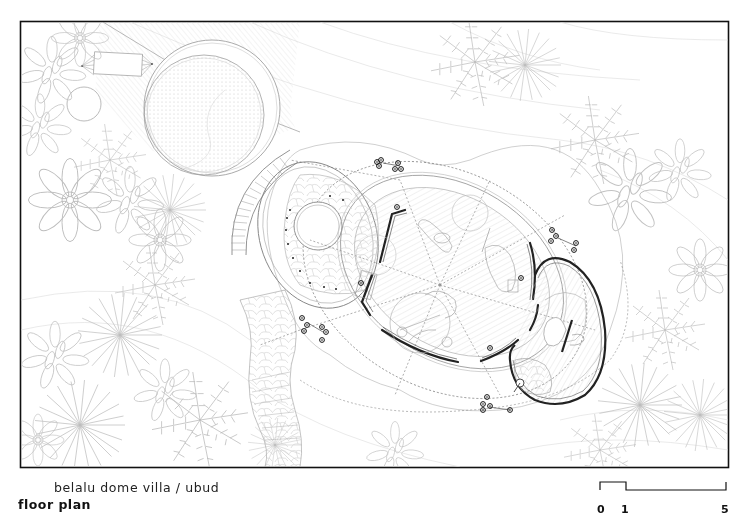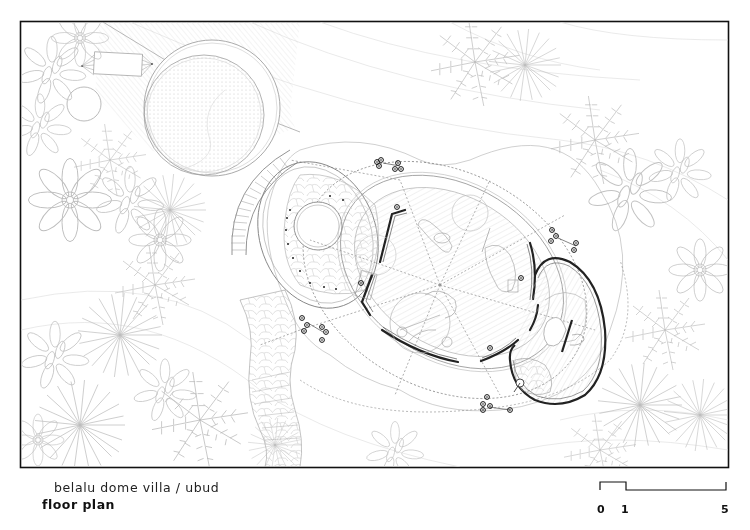--- a/index.html
+++ b/index.html
@@ -2,21 +2,21 @@
 <html><head>
 <meta charset="utf-8">
 <style>
   html, body { margin: 0; padding: 0; background: #ffffff; }
   body { width: 750px; height: 530px; position: relative; overflow: hidden;
          font-family: "DejaVu Sans", sans-serif; color: #111; }
   #drawing { position: absolute; left: 0; top: 0; width: 750px; height: 530px; }
   .project-title { position: absolute; left: 18px; top: 480px; font-size: 12.5px;
          letter-spacing: 0.6px; color: #222; font-family: "DejaVu Sans", sans-serif; margin-left: 36px; }
   .drawing-name { position: absolute; left: 18px; top: 497px; font-size: 12.5px; font-weight: bold;
-         letter-spacing: 0.5px; color: #111; font-family: "DejaVu Sans", sans-serif; margin-left: 24px; }
+         letter-spacing: 0.5px; color: #111; font-family: "DejaVu Sans", sans-serif; }
   .scale-label { position: absolute; top: 503px; font-size: 11px; font-weight: bold; color: #111;
          font-family: "DejaVu Sans", sans-serif; }
 </style>
 </head>
 <body>
 
 <svg id="drawing" viewBox="0 0 750 530" xmlns="http://www.w3.org/2000/svg">
   <defs>
     <pattern id="hatch" width="5" height="5" patternUnits="userSpaceOnUse" patternTransform="rotate(30)">
       <line x1="0" y1="0" x2="0" y2="5" stroke="#cfcfcf" stroke-width="0.6"></line>

